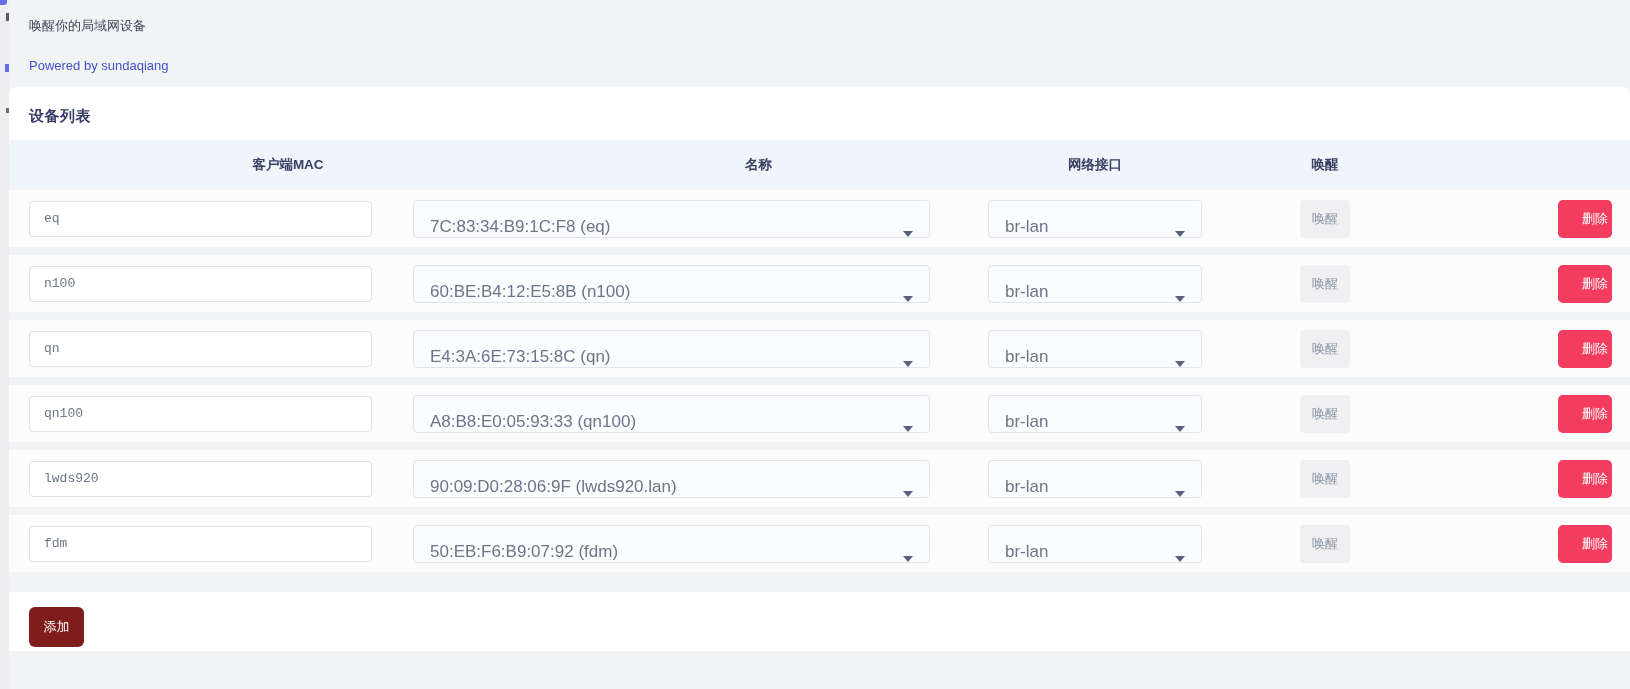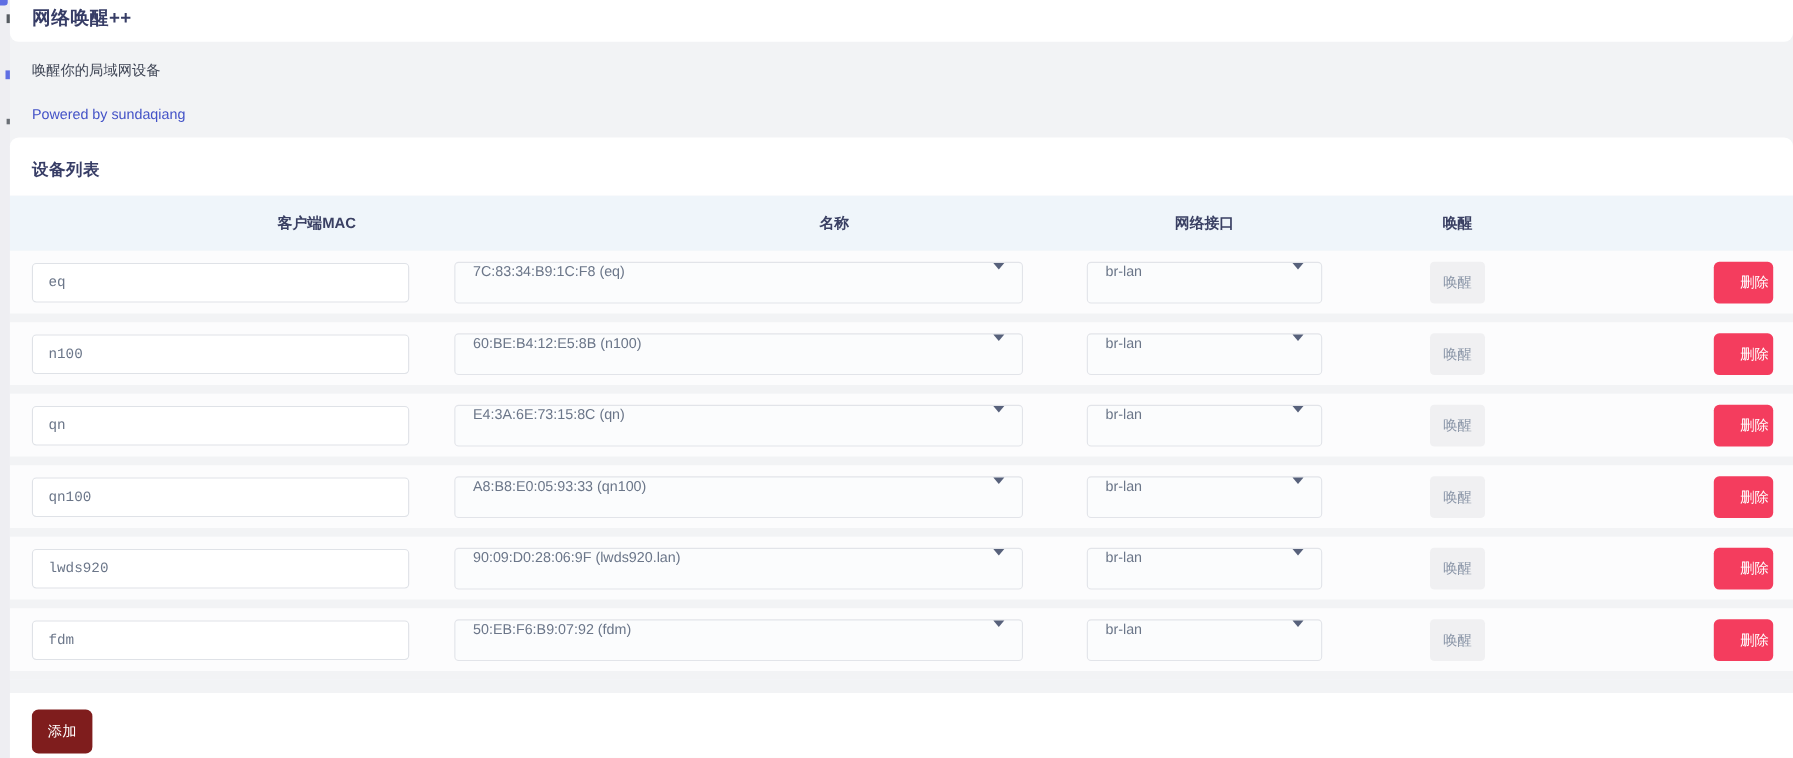--- a/index.html
+++ b/index.html
@@ -59,22 +59,22 @@
 
   .name-input {
     width: 343px; height: 36px; margin-left: 20px;
     border: 1px solid #dfe2e7; border-radius: 4px;
     background: #ffffff; color: #6b7689;
     font-size: 13px; font-family: Liberation Mono, monospace;
     padding: 0 14px; outline: none;
   }
   .select {
     height: 38px; border: 1px solid #e2e4e9; border-radius: 4px;
-    background: #fbfcfd; color: #6b7689; font-size: 13px;
-    display: flex; align-items: flex-start; justify-content: space-between;
+    background: #fbfcfd; color: #6b7689; font-size: 17px;
+    display: flex; align-items: flex-end; justify-content: space-between;
     padding: 0 16px; cursor: pointer;
   }
   .select-mac { width: 517px; margin-left: 21px; }
   .select-iface { width: 214px; margin: 0 auto; }
   .arrow {
     width: 0; height: 0; margin-left: 12px;
     border-left: 5px solid transparent; border-right: 5px solid transparent;
     border-top: 6px solid #57617b;
   }
   .cell-wake { justify-content: center; }
@@ -106,23 +106,20 @@
 
 <div class="gutter">
   <div class="frag frag-blue-top"></div>
   <div class="frag frag-dark-1"></div>
   <div class="frag frag-blue-2"></div>
   <div class="frag frag-dark-2"></div>
 </div>
 
 <div class="content">
 
-  <div class="title-band">
-    <span class="page-title">网络唤醒++</span>
-  </div>
 
   <div class="desc-band">
     <div class="page-desc">唤醒你的局域网设备</div>
     <a class="powered">Powered by sundaqiang</a>
   </div>
 
   <div class="section-band">
     <span class="section-title">设备列表</span>
   </div>
 

